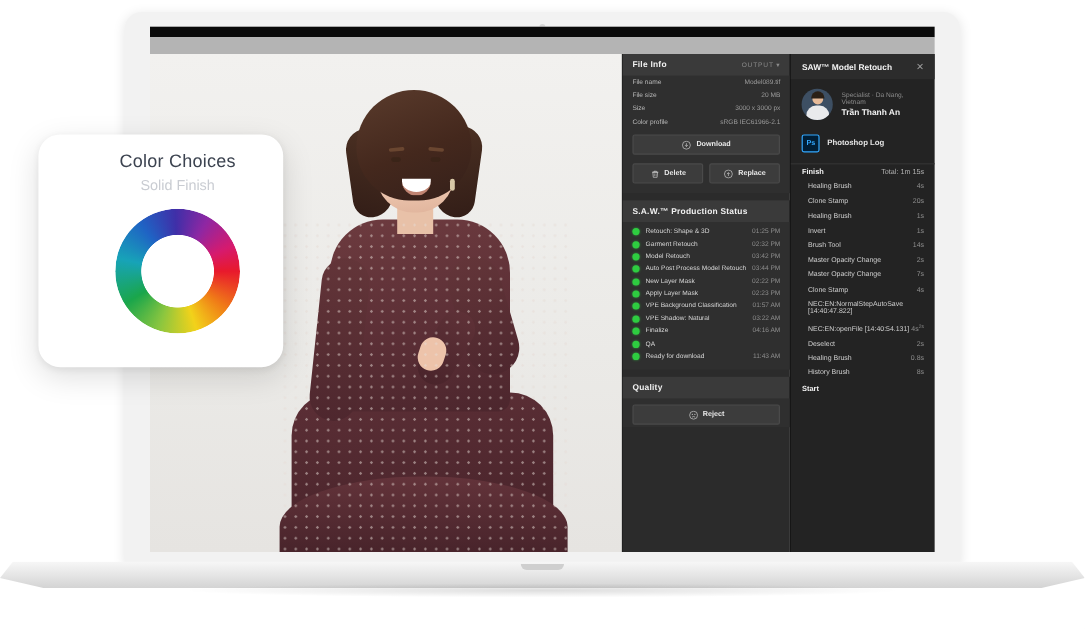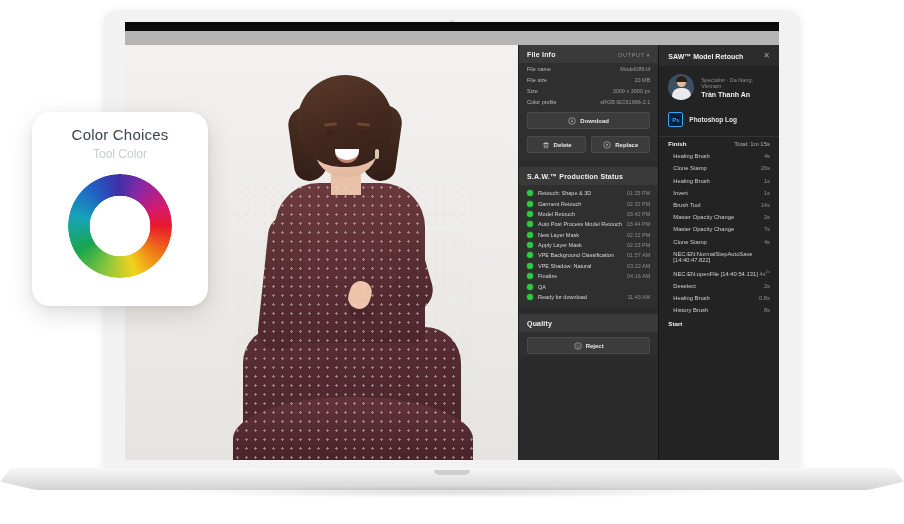--- a/index.html
+++ b/index.html
@@ -124,21 +124,21 @@
   .logrow .lv{font-size:5.8px;color:#8f8f8f;}
   .logrow.head .lk{font-weight:bold;color:#f0f0f0;font-size:6.2px;}
   .logrow.head .lv{color:#b0b0b0;font-size:6px;}
   .logrow.indent .lk{padding-left:5px;}
   .logrow .lv sup{font-size:4.2px;vertical-align:super;}
 
   
   .colorcard{position:absolute;left:32px;top:112px;width:176px;height:180px;
       background:#ffffff;border-radius:18px;
       box-shadow:0 8px 26px rgba(0,0,0,.13),0 2px 6px rgba(0,0,0,.06);
-      display:flex;flex-direction:column;align-items:center;padding-top:14px;}
+      display:flex;flex-direction:column;align-items:center;padding-top:14px;padding-left:28px;}
   .cc-title{font-size:15px;color:#3c4350;letter-spacing:.2px;}
   .cc-sub{font-size:12px;color:#c9ccd2;margin-top:4px;}
   .wheel{margin-top:13px;width:104px;height:104px;border-radius:50%;
       background:conic-gradient(from 90deg,
         #e8192c 0deg,#f07d17 38deg,#f2d21a 72deg,#8bc63f 108deg,
         #1aa64b 148deg,#17a3b8 192deg,#1f63c4 232deg,#3f2fa8 268deg,
         #8e27a3 300deg,#d61a6e 335deg,#e8192c 360deg);
       -webkit-mask-image:radial-gradient(circle, transparent 0 30px, #000 30.6px);
       mask-image:radial-gradient(circle, transparent 0 30px, #000 30.6px);}
 </style>
@@ -426,17 +426,17 @@
 
     </div>
   </div>
 
   <div class="laptop-base"></div>
   <div class="laptop-dent"></div>
   <div class="desk-shadow"></div>
 
   <div class="colorcard">
     <div class="cc-title">Color Choices</div>
-    <div class="cc-sub">Tool Color</div>
+    <div class="cc-sub">Solid Finish</div>
     <div class="wheel"></div>
   </div>
 
 </div>
 
 </body></html>

